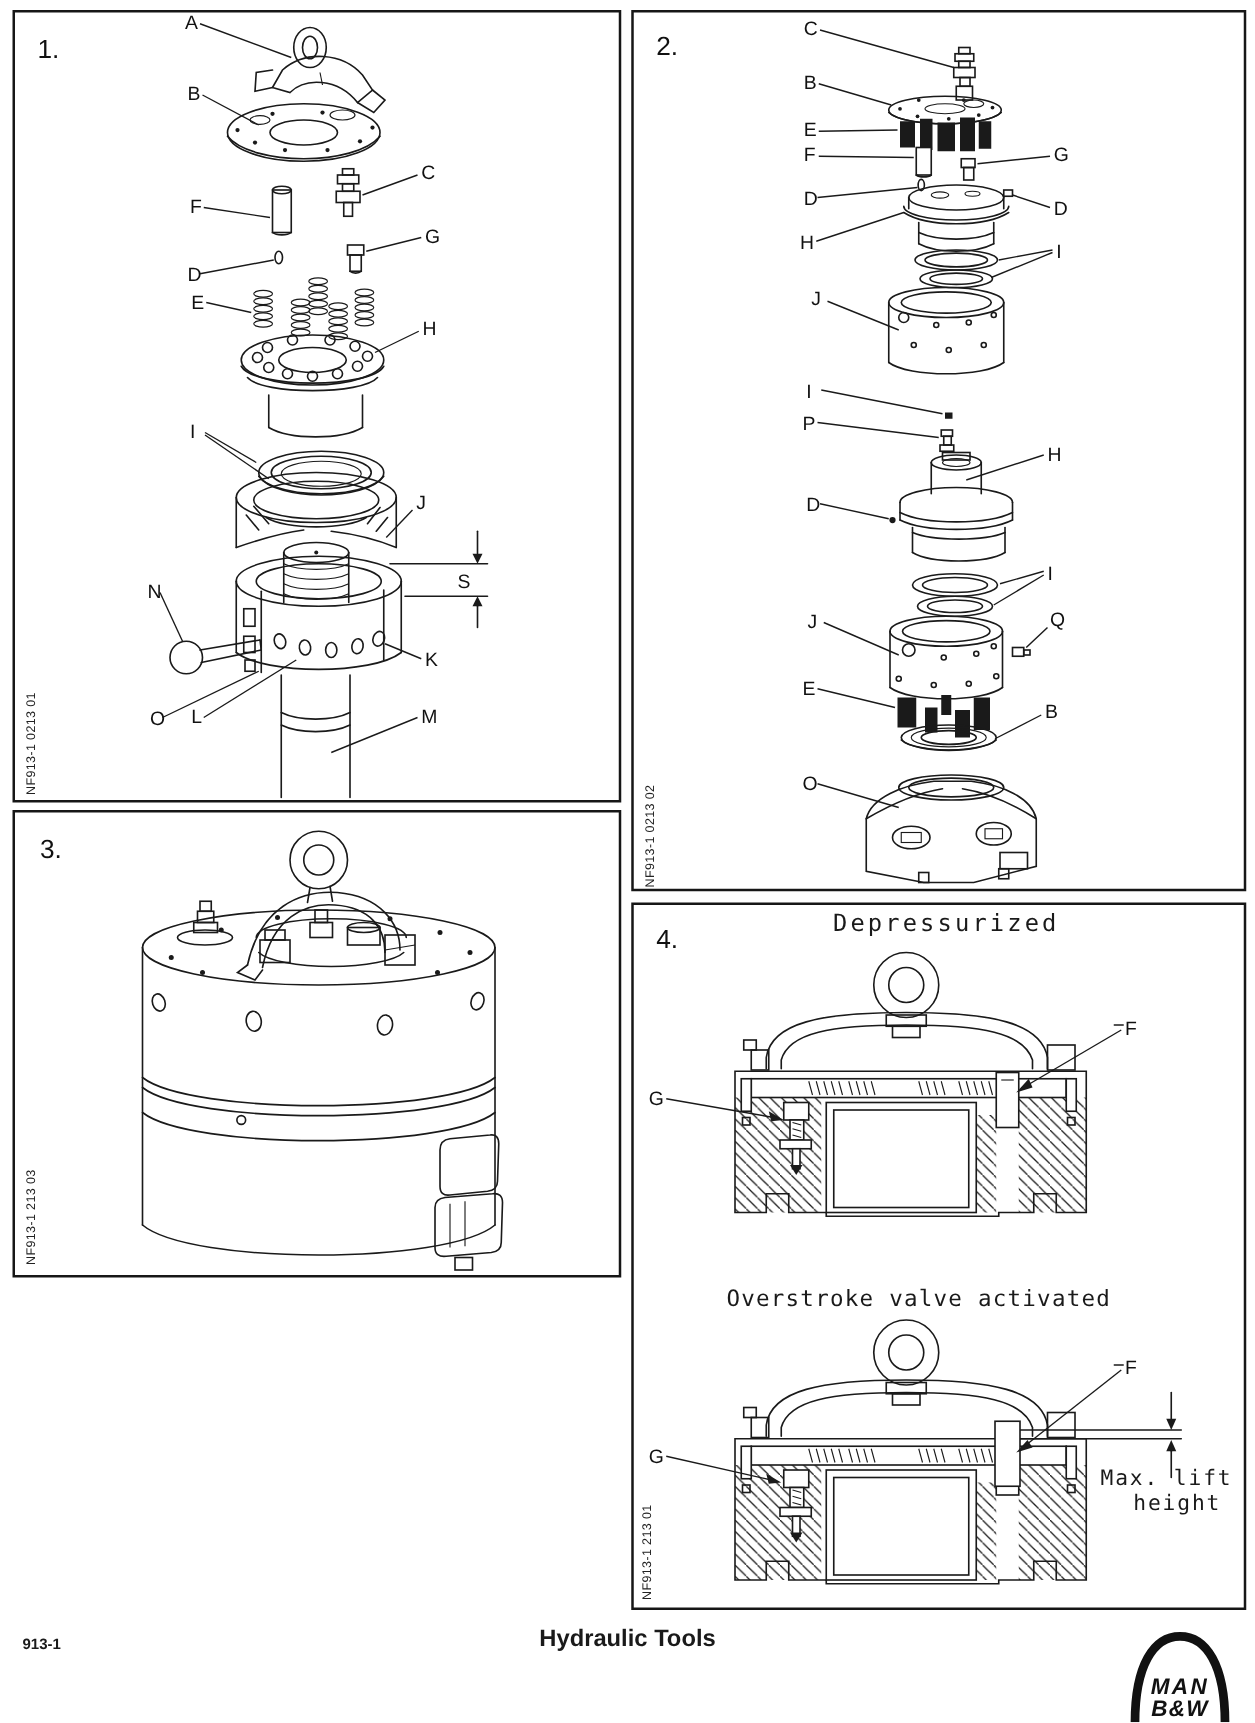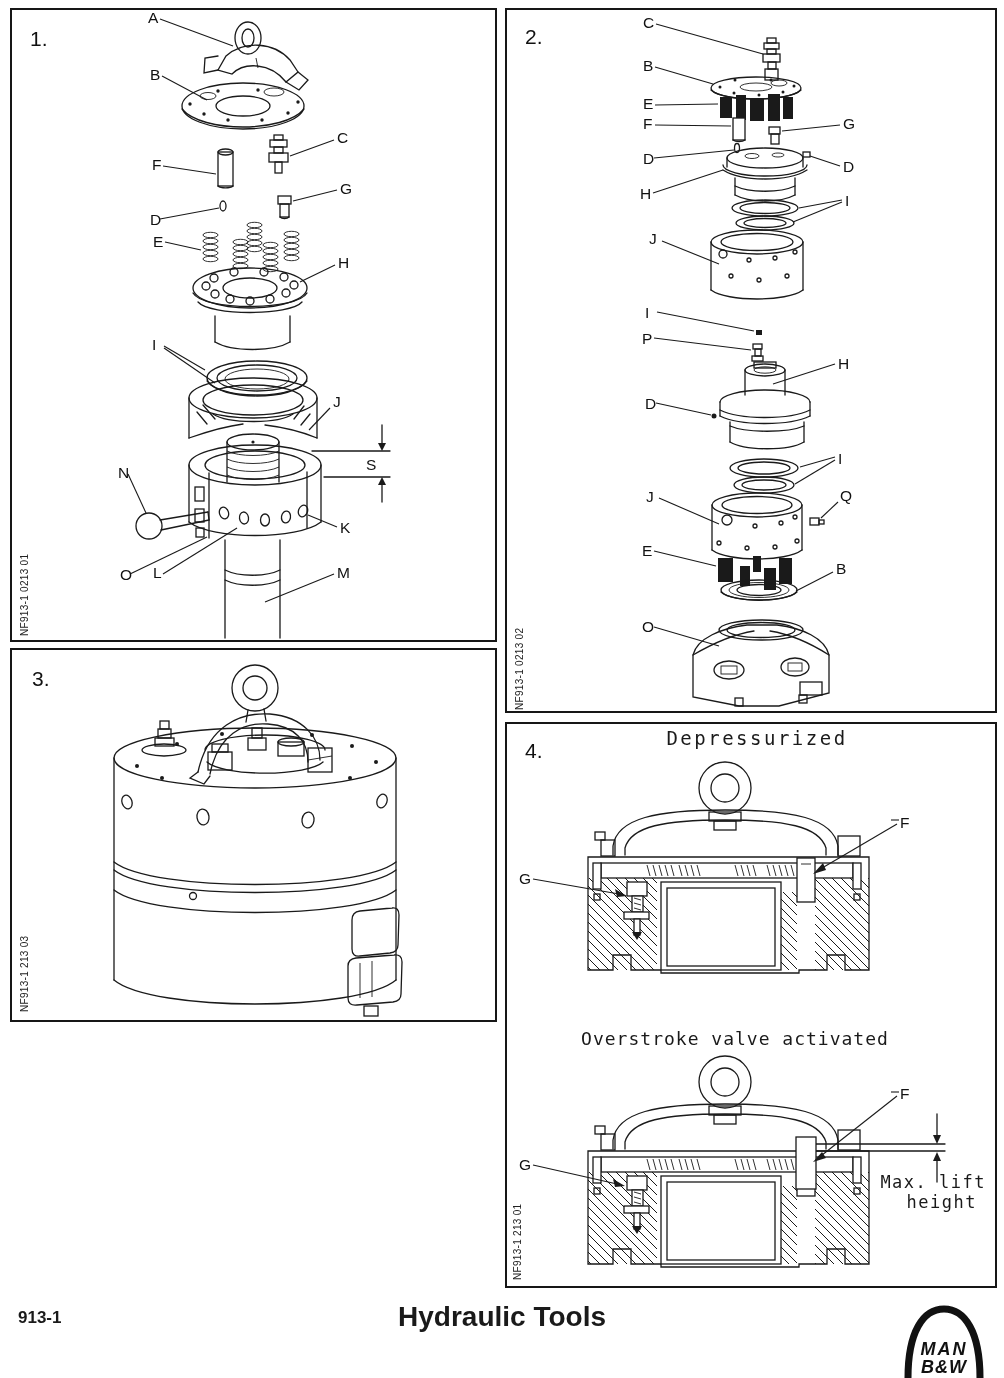--- a/index.html
+++ b/index.html
@@ -16,23 +16,23 @@
   .ink{fill:#1a1a1a;stroke:none;}
   .wht{fill:#ffffff;stroke:#1a1a1a;stroke-width:1.3;}
   .lead{stroke:#1a1a1a;fill:none;stroke-width:1.1;}
   .lbl{font-family:"Liberation Sans",sans-serif;font-size:15.5px;fill:#111;}
   .num{font-family:"Liberation Sans",sans-serif;font-size:21px;fill:#111;}
   .refcode{font-family:"Liberation Sans",sans-serif;font-size:10px;fill:#222;letter-spacing:.3px;}
   .mono{font-family:"DejaVu Sans Mono",monospace;fill:#1a1a1a;}
   .cap1{font-size:19px;letter-spacing:2.5px;}
   .cap2{font-size:18px;letter-spacing:1px;}
   .mlift{font-size:17px;letter-spacing:1.5px;}
-  .footer-left{position:absolute;left:18px;top:1308px;font-weight:bold;font-size:17px;}
+  .footer-left{position:absolute;left:18px;top:1308px;font-weight:bold;font-size:12px;}
   .footer-title{position:absolute;left:0;right:0;top:1301px;text-align:center;
-                font-weight:bold;font-size:28px;}
+                font-weight:bold;font-size:19px;}
   .logo{position:absolute;left:897px;top:1302px;font-style:italic;}
 </style>
 </head>
 <body>
 
 <div class="page">
 
   <div class="panel" id="panel1">
     <svg width="483" height="630" viewBox="0 0 483 630">
       <defs>

